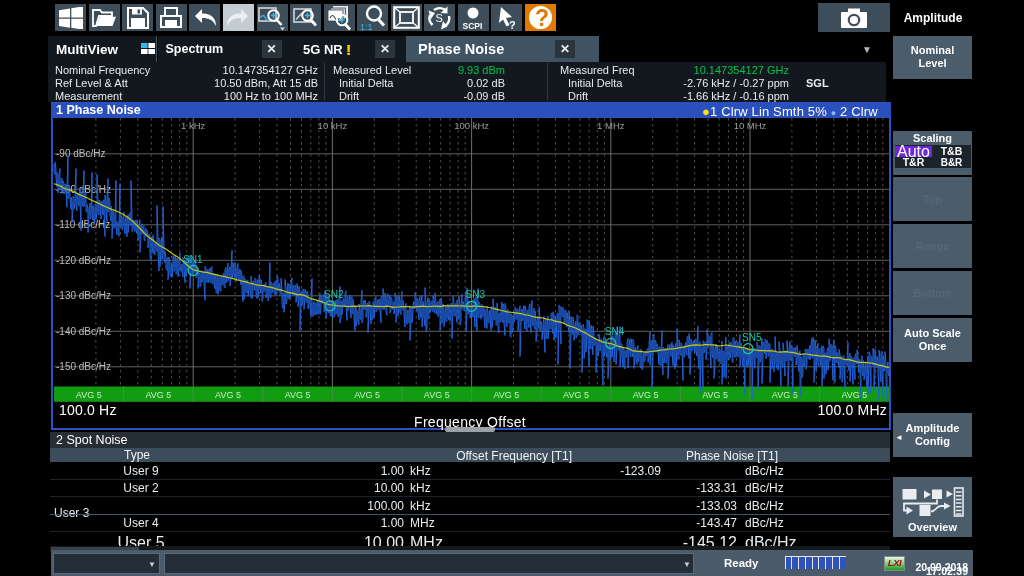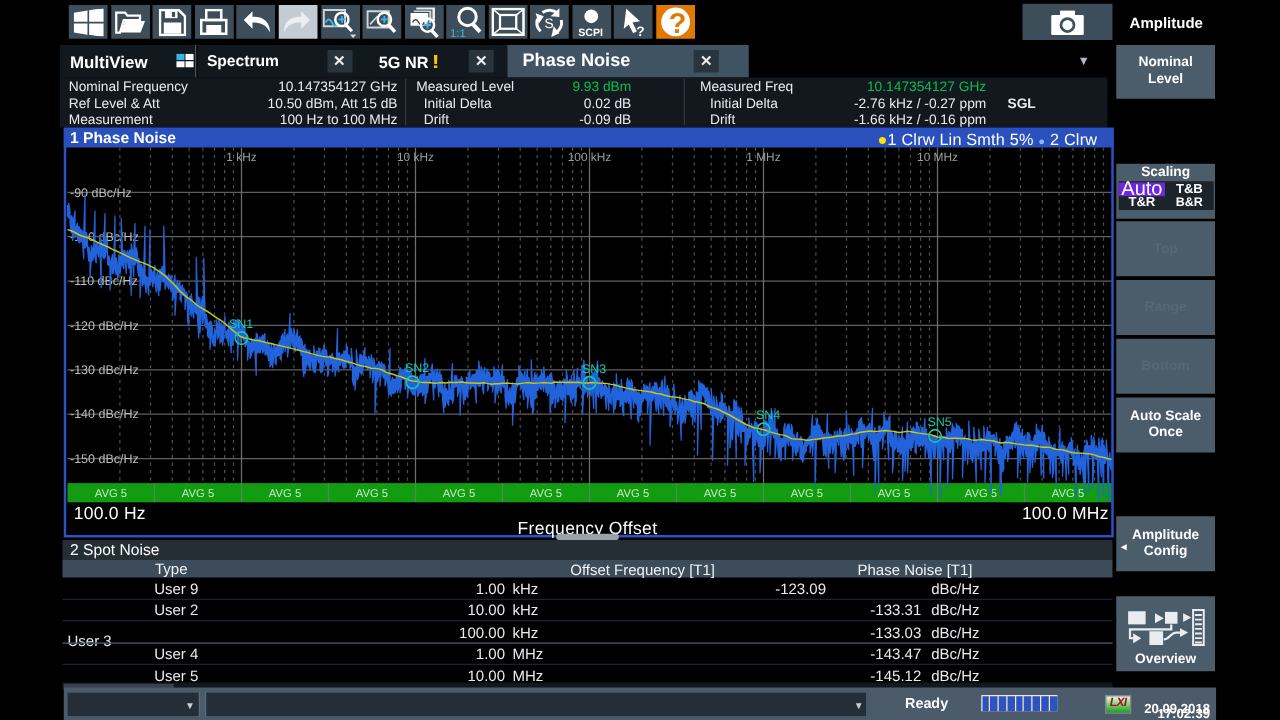--- a/index.html
+++ b/index.html
@@ -270,21 +270,21 @@
  <span class="abs" style="left:494px;width:193px;text-align:right;top:1.5px">-133.03</span>
  <span class="abs" style="left:695px;top:1.5px">dBc/Hz</span>
   </div>
 <div class="abs" style="left:50px;top:514.5px;width:840px;height:17.5px;color:#e8ecef;font-size:12px;border-bottom:1px solid #1b242c;box-sizing:border-box">
  <span class="abs" style="left:4px;width:174px;text-align:center;top:1.5px">User 4</span>
  <span class="abs" style="left:186px;width:168px;text-align:right;top:1.5px">1.00</span>
  <span class="abs" style="left:360px;top:1.5px">MHz</span>
  <span class="abs" style="left:494px;width:193px;text-align:right;top:1.5px">-143.47</span>
  <span class="abs" style="left:695px;top:1.5px">dBc/Hz</span>
   </div>
-<div class="abs" style="left:50px;top:532.0px;width:840px;height:17.5px;color:#e8ecef;font-size:12px;border-bottom:1px solid #1b242c;box-sizing:border-box">
+<div class="abs" style="left:50px;top:532.0px;width:840px;height:17.5px;color:#e8ecef;font-size:16px;border-bottom:1px solid #1b242c;box-sizing:border-box">
  <span class="abs" style="left:4px;width:174px;text-align:center;top:1.5px">User 5</span>
  <span class="abs" style="left:186px;width:168px;text-align:right;top:1.5px">10.00</span>
  <span class="abs" style="left:360px;top:1.5px">MHz</span>
  <span class="abs" style="left:494px;width:193px;text-align:right;top:1.5px">-145.12</span>
  <span class="abs" style="left:695px;top:1.5px">dBc/Hz</span>
   </div>
 <div class="abs" style="left:50px;top:513.5px;width:840px;height:1.5px;background:#45555f"></div>
 <div class="abs" style="left:50px;top:546px;width:840px;height:5px;background:#14181c"></div>
 <div class="abs" style="left:51px;top:547px;width:88px;height:4px;background:#37424e"></div>
 

